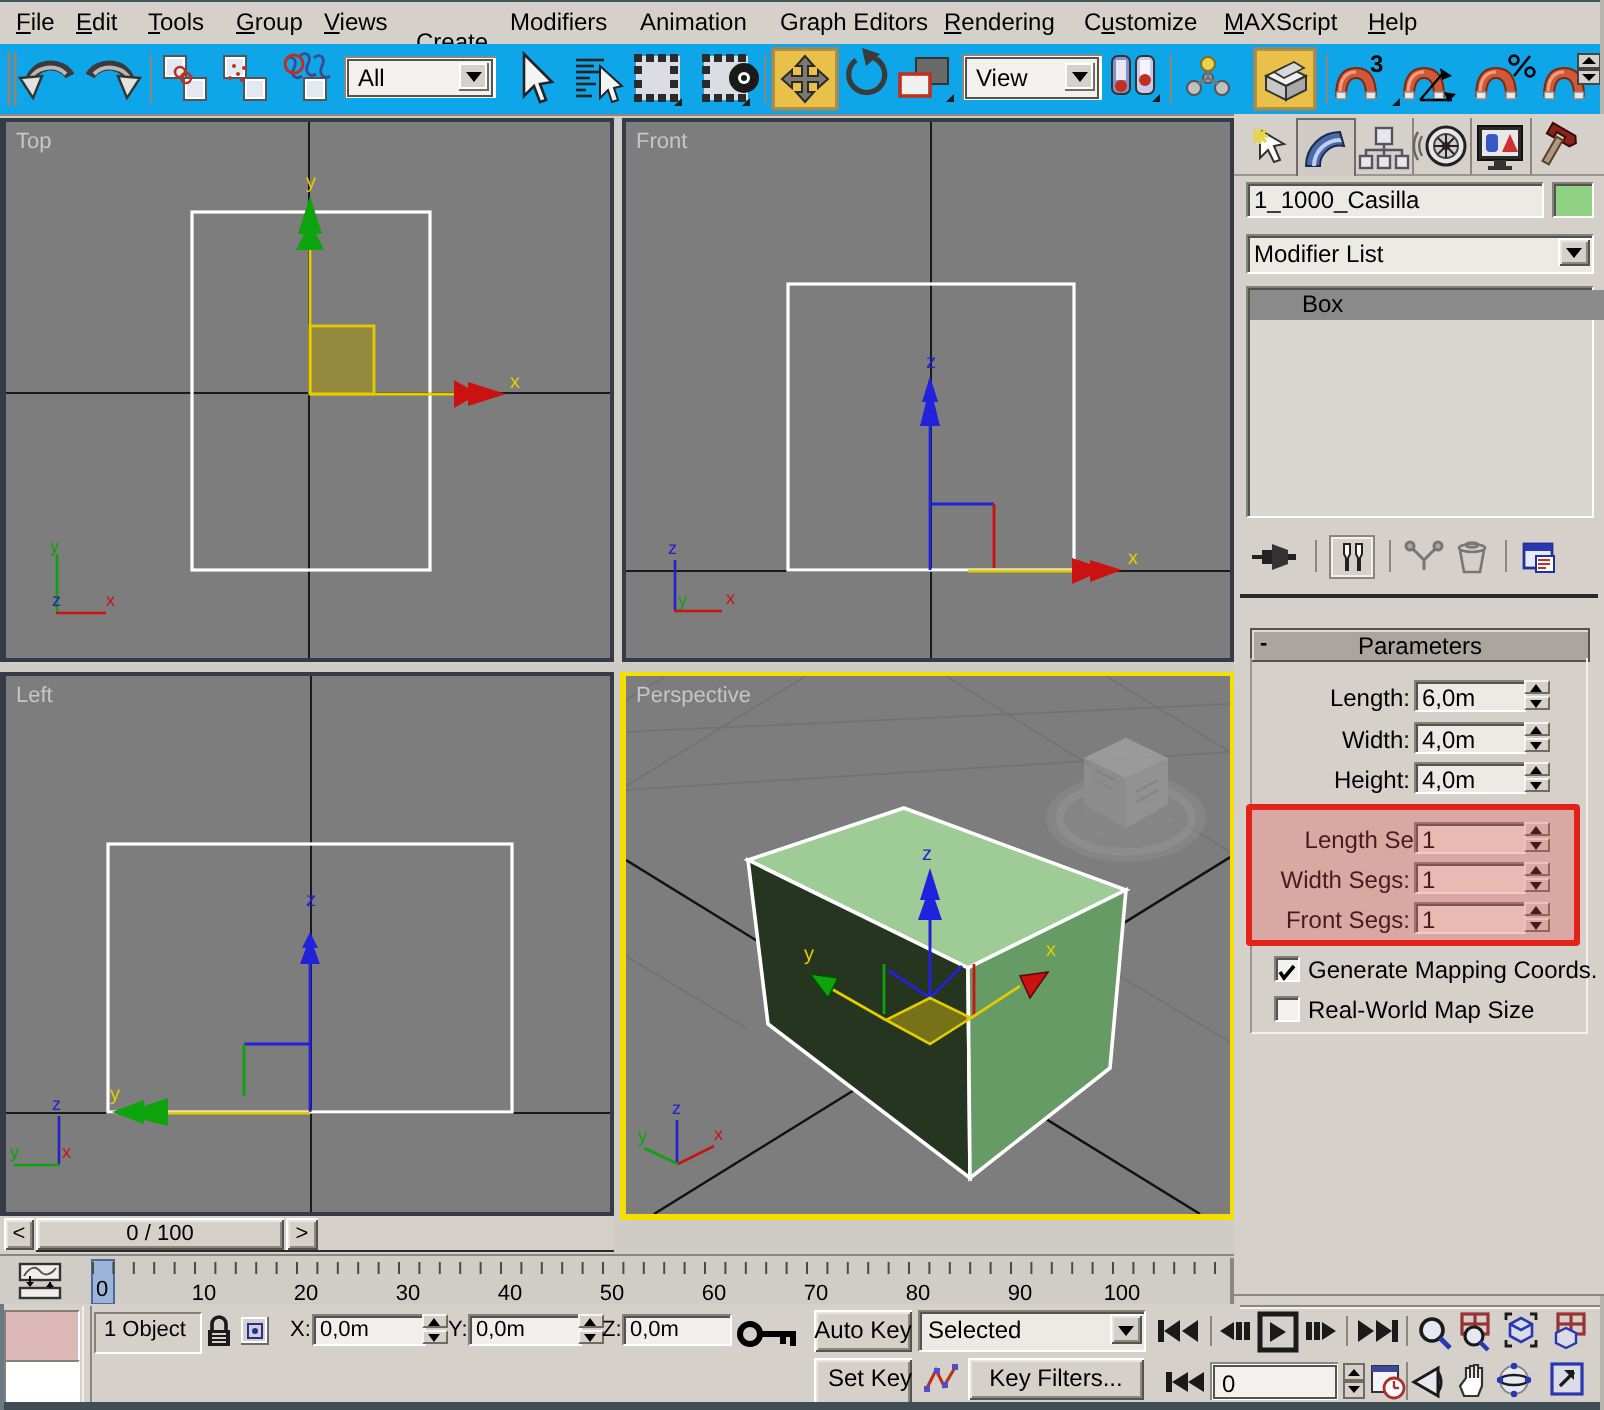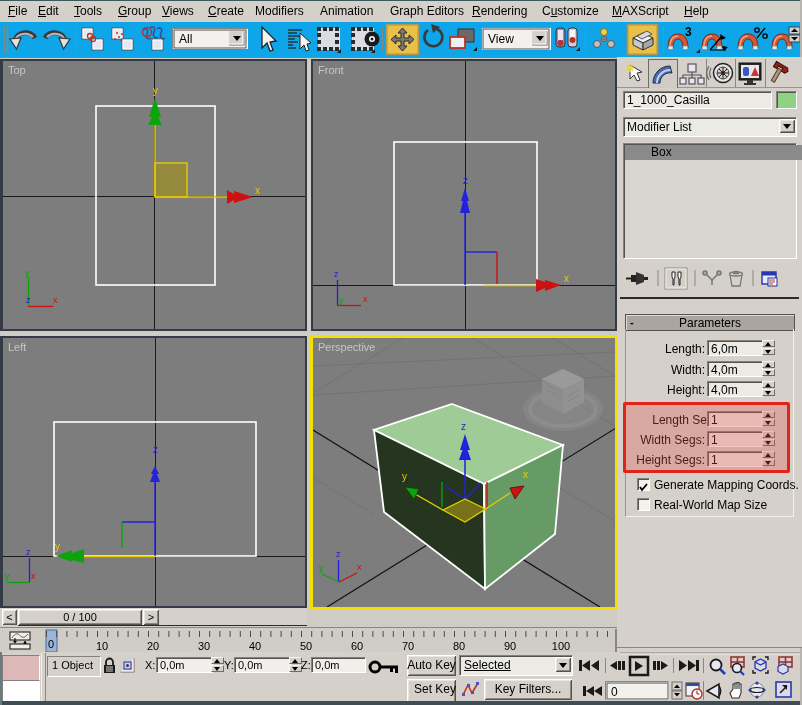--- a/index.html
+++ b/index.html
@@ -23,21 +23,21 @@
 </style>
 </head>
 <body>
 
 <div class="abs" style="left:0;top:0;width:802px;height:21px;background:#d5d1ca;border-top:1px solid #3c5a5a;border-bottom:1px solid #9a978f;">
   <div class="abs t12" style="left:8px;top:3px;"><u>F</u>ile</div>
   <div class="abs t12" style="left:38px;top:3px;"><u>E</u>dit</div>
   <div class="abs t12" style="left:74px;top:3px;"><u>T</u>ools</div>
   <div class="abs t12" style="left:118px;top:3px;"><u>G</u>roup</div>
   <div class="abs t12" style="left:162px;top:3px;"><u>V</u>iews</div>
-  <div class="abs t12" style="left:208px;top:3px;"><u>C</u>reate</div>
+  <div class="abs t12" style="left:208px;top:13px;"><u>C</u>reate</div>
   <div class="abs t12" style="left:255px;top:3px;">Modifiers</div>
   <div class="abs t12" style="left:320px;top:3px;">Animation</div>
   <div class="abs t12" style="left:390px;top:3px;">Graph Editors</div>
   <div class="abs t12" style="left:472px;top:3px;"><u>R</u>endering</div>
   <div class="abs t12" style="left:542px;top:3px;">C<u>u</u>stomize</div>
   <div class="abs t12" style="left:612px;top:3px;"><u>M</u>AXScript</div>
   <div class="abs t12" style="left:684px;top:3px;"><u>H</u>elp</div>
 </div>
 
 <div id="toolbar" class="abs" style="left:0;top:22px;width:802px;height:35px;background:#0ea5e9;border-bottom:1px solid #8a8780;">
@@ -531,21 +531,21 @@
     <line x1="12" y1="9" x2="30" y2="9" stroke="#000" stroke-width="3"></line>
     <rect x="22" y="9" width="3" height="5" fill="#000"></rect>
     <rect x="27" y="9" width="3" height="6" fill="#000"></rect>
   </svg>
 
 
   <div class="abs btn t12" style="left:407px;top:3px;width:49px;height:21px;text-align:center;line-height:21px;">Auto Key</div>
   <div class="abs btn t12" style="left:407px;top:27px;width:49px;height:37px;text-align:right;line-height:21px;">Set Key</div>
 
   <div class="abs sunken fld" style="left:459px;top:3px;width:112px;height:19px;">
-    <div class="t12" style="padding:2px 14px 0 4px;text-decoration:underline;">Selected</div>
+    <div class="t12" style="padding:2px 14px 0 4px;">Selected</div>
     <div class="abs btn" style="right:1px;top:1px;width:16px;height:15px;"><svg width="16" height="15">
           <polygon points="4,6 12,6 8,11" fill="#000"></polygon>
         </svg></div>
   </div>
 
   <svg class="abs" style="left:459px;top:27px;" width="24" height="22">
     <rect x="1" y="1" width="21" height="20" fill="#d5d1ca"></rect>
     <path d="M4 16 L9 6 L13 14 L19 4" fill="none" stroke="#c03020" stroke-width="1.6"></path>
     <g fill="#5050c0">
         <rect x="3" y="14" width="3" height="3"></rect>
@@ -848,21 +848,21 @@
       <i class="sd"></i>
     </div>
 
   <div class="abs t12" style="left:0;top:376px;width:88px;text-align:right;">Width Segs:</div>
   <div class="abs sunken fld t12" style="left:90px;top:374px;width:51px;height:13px;padding:1px 0 0 3px;">1</div>
   <div class="abs spin" style="left:145px;top:374px;">
       <i class="su"></i>
       <i class="sd"></i>
     </div>
 
-  <div class="abs t12" style="left:0;top:396px;width:88px;text-align:right;">Height Segs:</div>
+  <div class="abs t12" style="left:0;top:396px;width:88px;text-align:right;">Front Segs:</div>
   <div class="abs sunken fld t12" style="left:90px;top:394px;width:51px;height:13px;padding:1px 0 0 3px;">1</div>
   <div class="abs spin" style="left:145px;top:394px;">
       <i class="su"></i>
       <i class="sd"></i>
     </div>
 
   <div class="abs" style="left:6px;top:345px;width:161px;height:65px;border:3px solid #e42318;background:rgba(226,82,78,0.32);border-radius:2px;"></div>
 
   <div class="abs sunken" style="left:20px;top:421px;width:11px;height:11px;background:#f4f2ee;">
     <svg width="11" height="11">

